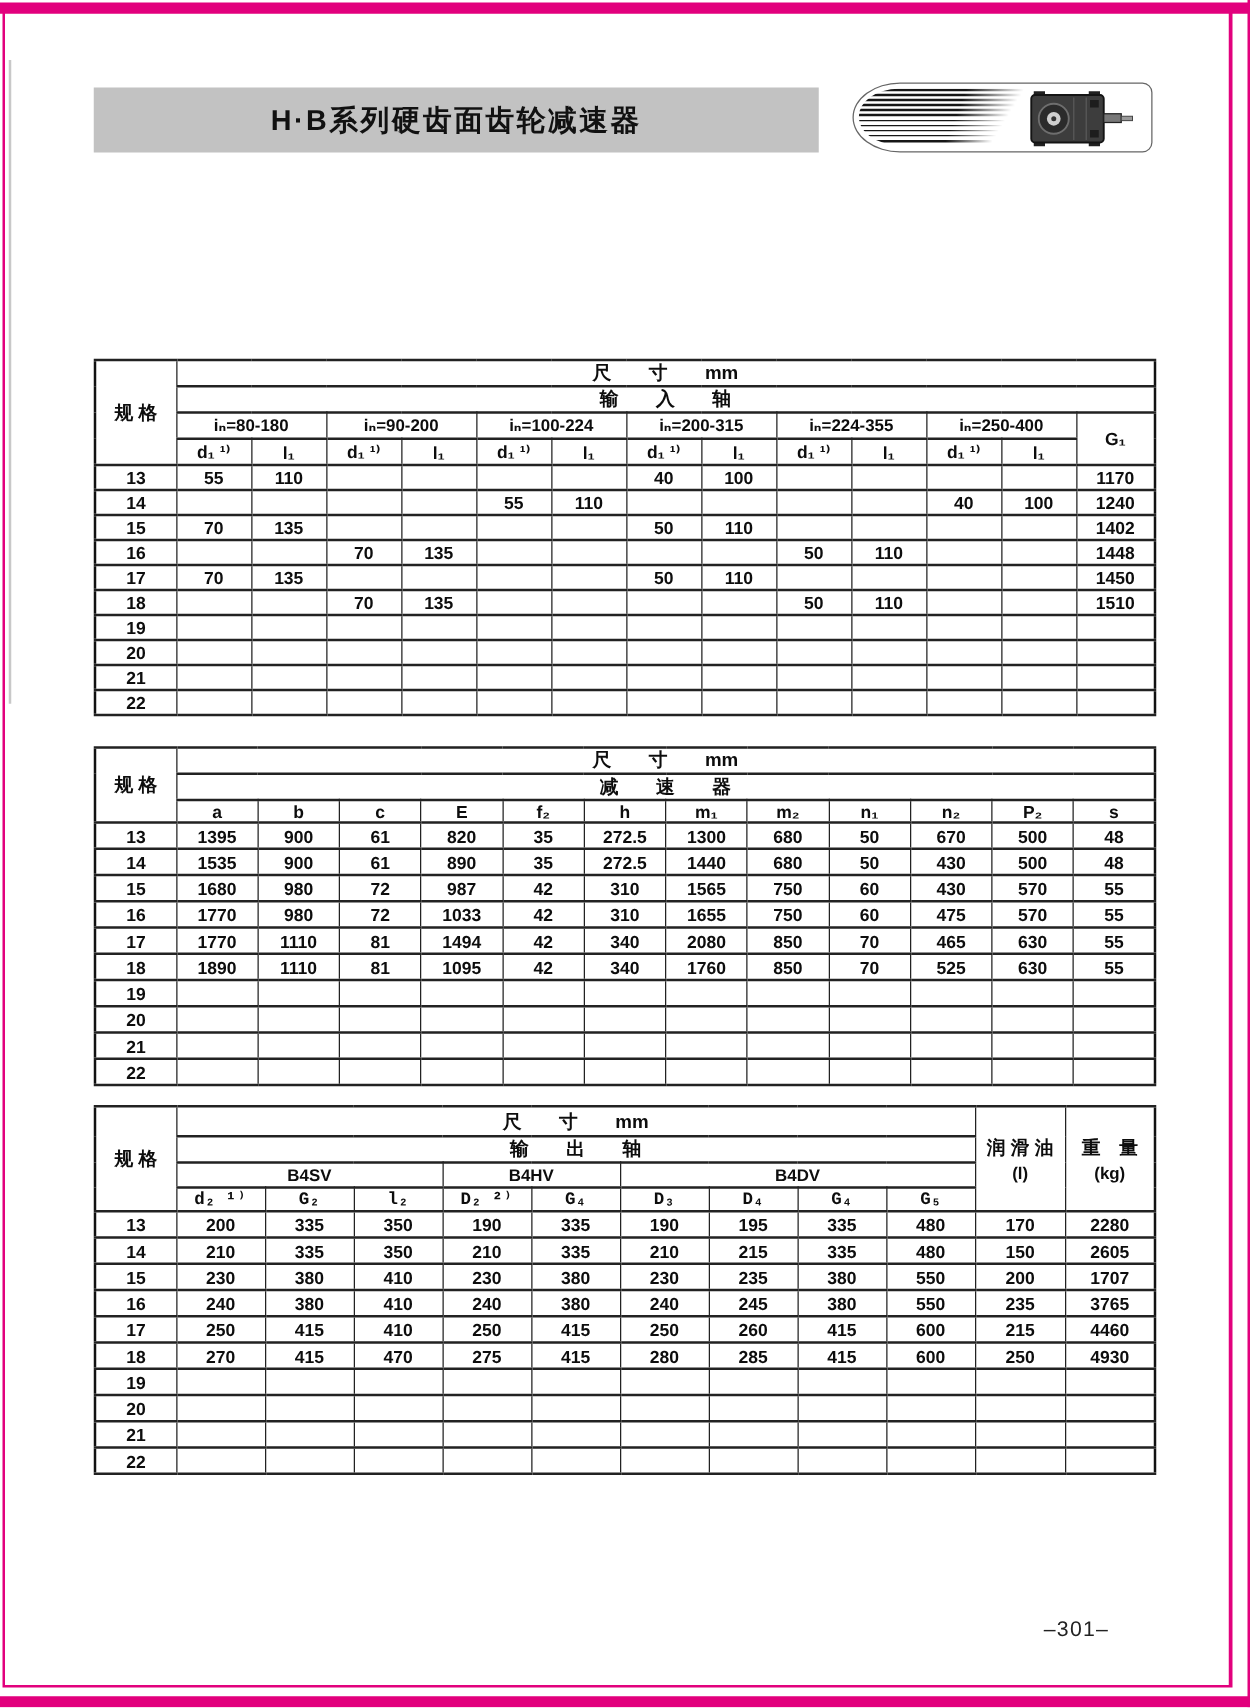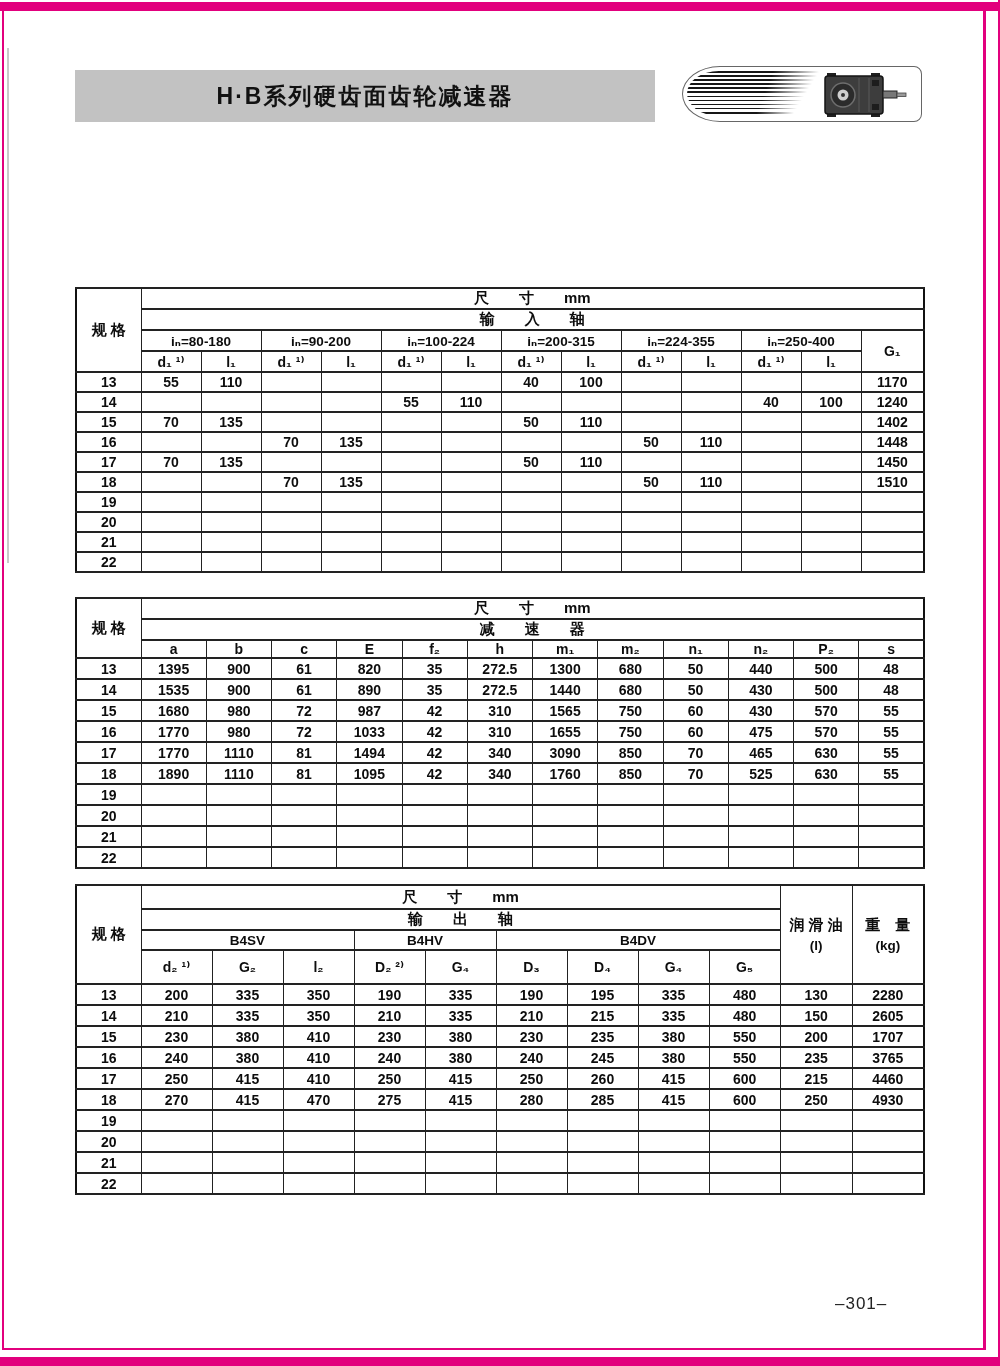--- a/index.html
+++ b/index.html
@@ -48,21 +48,21 @@
   #t1 thead tr{height:21px;}
   #t1 tbody tr{height:20px;}
   #t2{left:75px;top:597px;width:850px;}
   #t2 thead tr{height:20px;}
   #t2 thead tr.r1{height:21px;}
   #t2 thead tr.r3{height:18px;}
   #t2 tbody tr{height:21px;}
   #t3{left:75px;top:884px;width:850px;}
   #t3 thead tr.r1{height:24px;}
   #t3 thead tr{height:20px;}
-  #t3 thead tr.r4{height:34px;}
+  #t3 thead tr.r4{height:19px;font-family:Liberation Mono, monospace;}
   #t3 tbody tr{height:21px;}
 
   .pagenum{position:absolute;left:835px;top:1294px;font-size:17px;letter-spacing:1px;color:#222;}
 </style>
 </head>
 <body>
 
 <div class="page">
 
   <div class="band-top"></div>
@@ -367,21 +367,21 @@
           <td>13</td>
           <td>1395</td>
           <td>900</td>
           <td>61</td>
           <td>820</td>
           <td>35</td>
           <td>272.5</td>
           <td>1300</td>
           <td>680</td>
           <td>50</td>
-          <td>440</td>
+          <td>670</td>
           <td>500</td>
           <td>48</td>
         </tr>
         <tr>
           <td>14</td>
           <td>1535</td>
           <td>900</td>
           <td>61</td>
           <td>890</td>
           <td>35</td>
@@ -424,21 +424,21 @@
           <td>55</td>
         </tr>
         <tr>
           <td>17</td>
           <td>1770</td>
           <td>1110</td>
           <td>81</td>
           <td>1494</td>
           <td>42</td>
           <td>340</td>
-          <td>3090</td>
+          <td>2080</td>
           <td>850</td>
           <td>70</td>
           <td>465</td>
           <td>630</td>
           <td>55</td>
         </tr>
         <tr>
           <td>18</td>
           <td>1890</td>
           <td>1110</td>
@@ -569,21 +569,21 @@
           <td>13</td>
           <td>200</td>
           <td>335</td>
           <td>350</td>
           <td>190</td>
           <td>335</td>
           <td>190</td>
           <td>195</td>
           <td>335</td>
           <td>480</td>
-          <td>130</td>
+          <td>170</td>
           <td>2280</td>
         </tr>
         <tr>
           <td>14</td>
           <td>210</td>
           <td>335</td>
           <td>350</td>
           <td>210</td>
           <td>335</td>
           <td>210</td>

